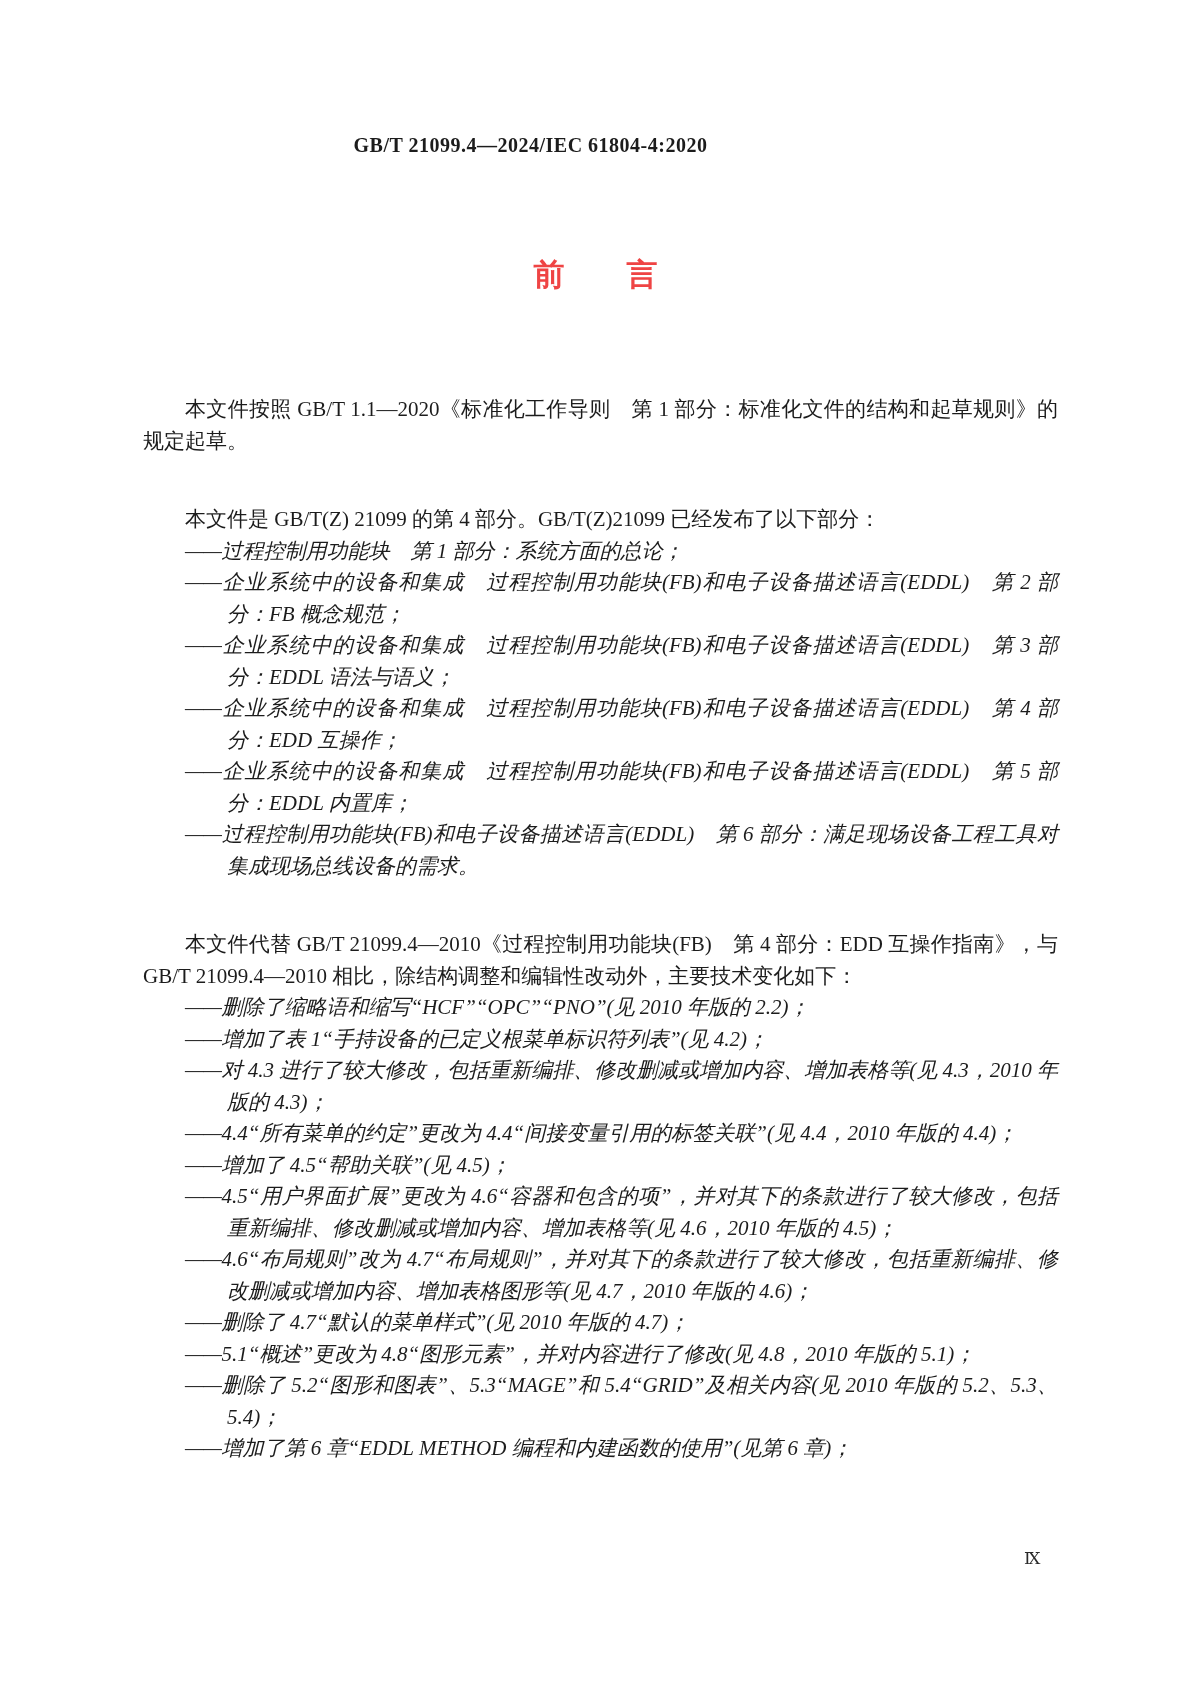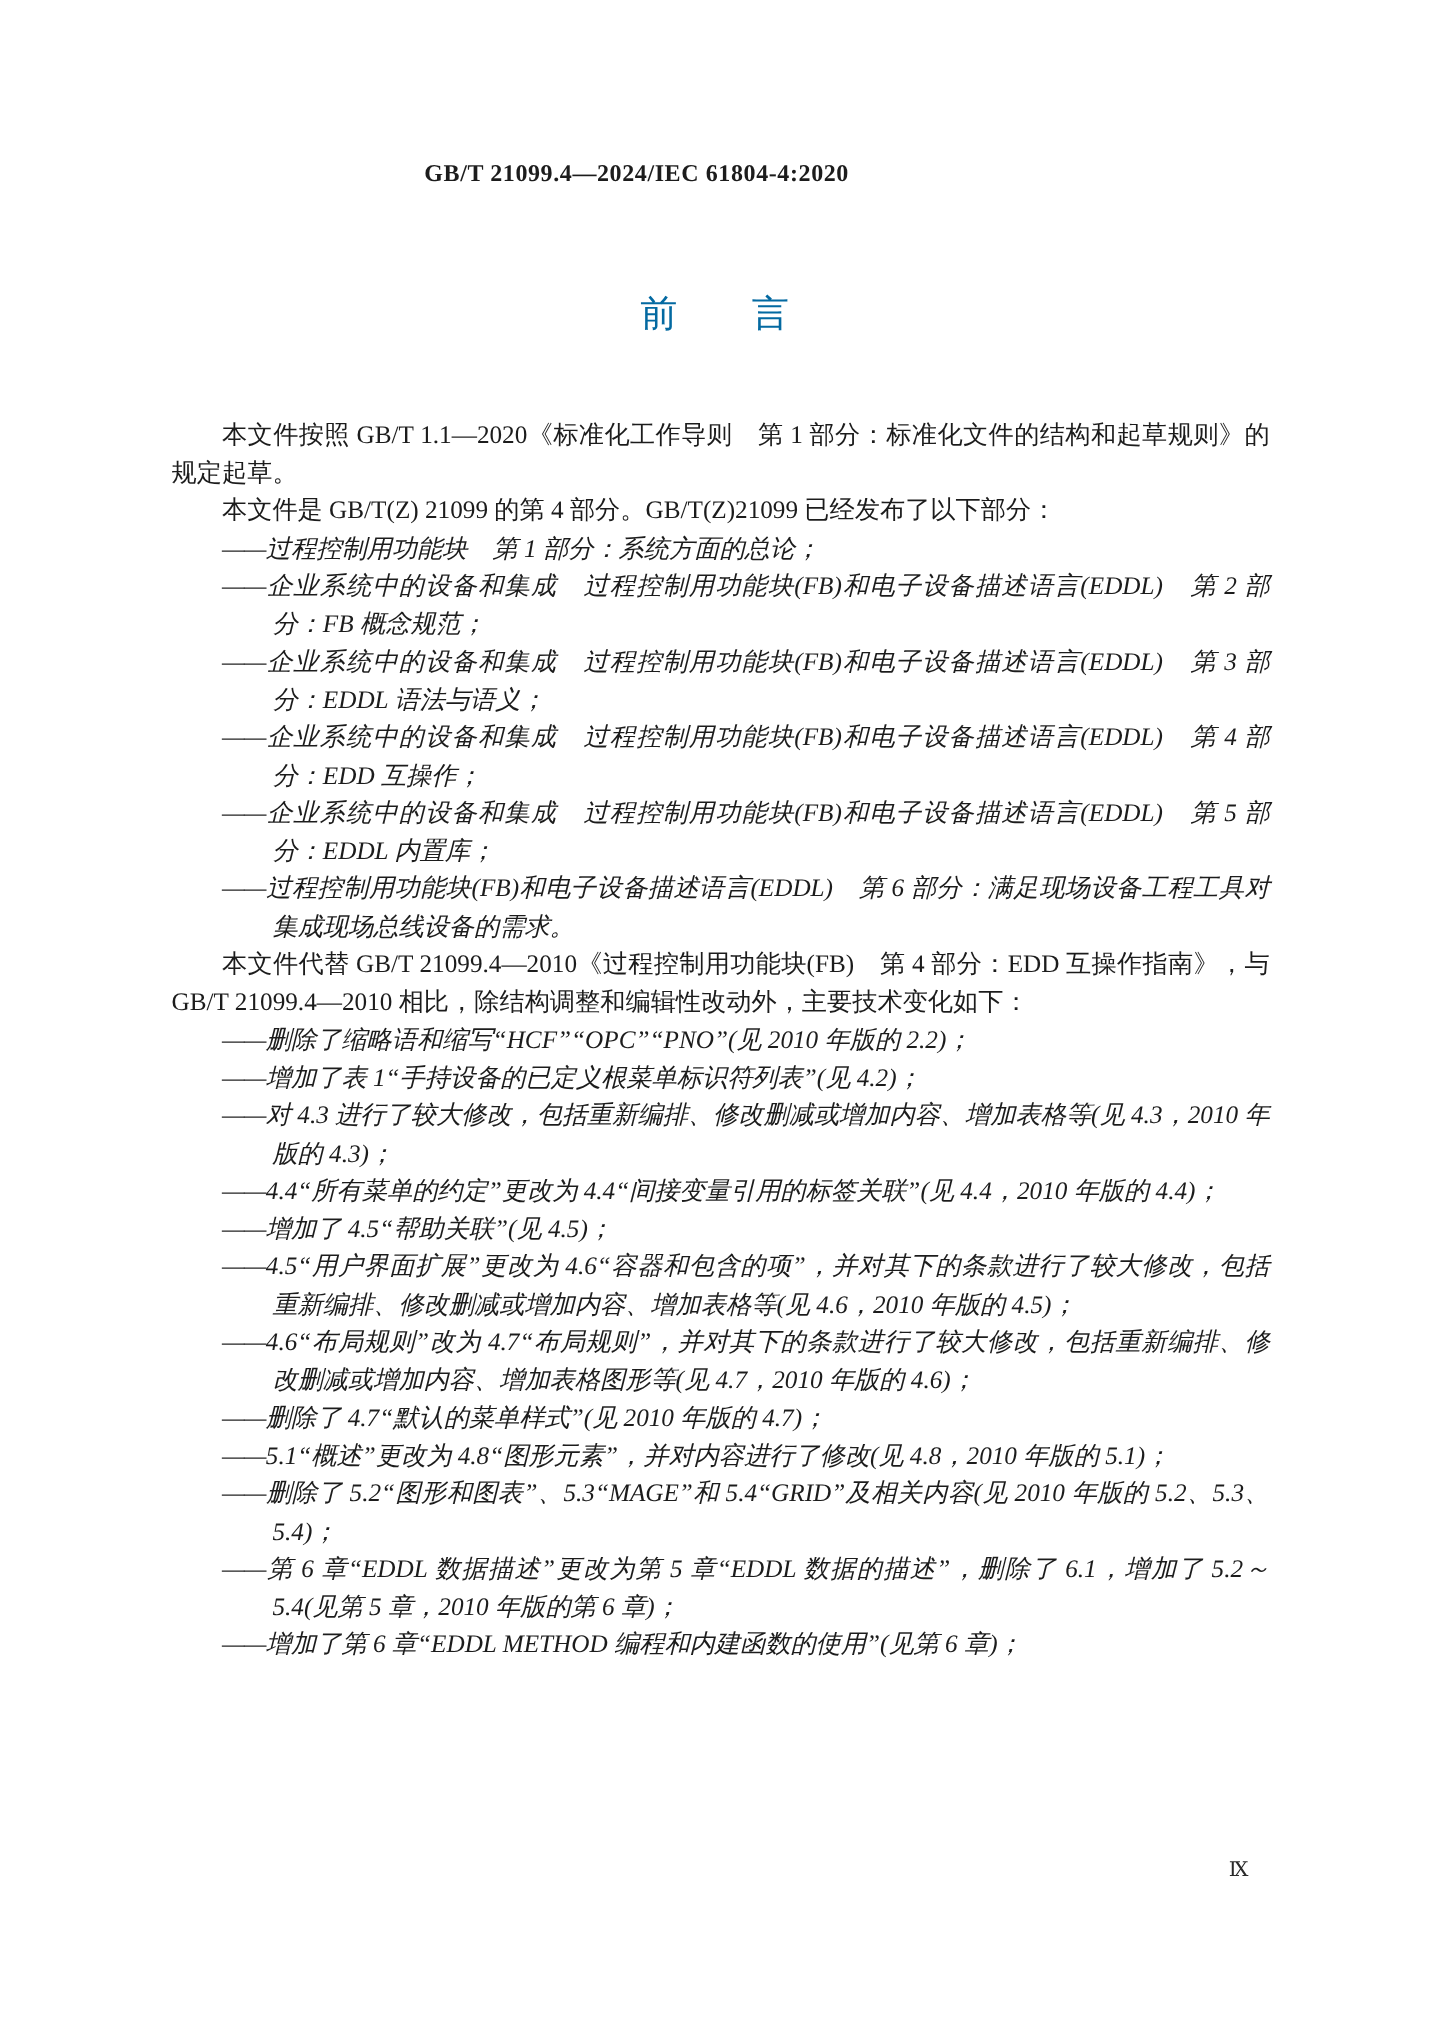--- a/index.html
+++ b/index.html
@@ -19,40 +19,40 @@
     right: 130px;
     text-align: center;
     font-size: 20px;
     font-weight: bold;
     letter-spacing: 0.5px;
     font-family: "Liberation Serif", "DejaVu Serif", serif;
     white-space: nowrap;
   }
   .doc-title {
     position: absolute;
-    top: 220px;
+    top: 233px;
     left: 0;
     width: 100%;
     text-align: center;
     font-family: "Liberation Sans", "DejaVu Sans", sans-serif;
-    font-weight: normal;
+    font-weight: bold;
     font-size: 31px;
-    color: #0369a1;
+    color: #ef4444;
   }
   .doc-body {
     position: absolute;
     top: 347px;
     left: 143px;
     width: 915px;
     font-size: 21px;
     line-height: 31.5px;
     text-align: justify;
   }
   .doc-body p { margin: 0; padding: 0; }
-  .doc-body p.para { text-indent: 2em; }
+  .doc-body p.para { text-indent: 2em; margin-top: 47px; }
   .doc-body p.dash { padding-left: 4em; text-indent: -2em; font-style: italic; }
   .doc-body .marker { letter-spacing: -0.02em; }
   .page-number {
     position: absolute;
     top: 1548px;
     left: 1024px;
     font-size: 17px;
     font-family: "Liberation Serif", "DejaVu Serif", serif;
     color: #2a2a2a;
   }
@@ -77,17 +77,16 @@
     <p class="dash"><span class="marker">——</span><span>删除了缩略语和缩写“HCF”“OPC”“PNO”(见 2010 年版的 2.2)；</span></p>
     <p class="dash"><span class="marker">——</span><span>增加了表 1“手持设备的已定义根菜单标识符列表”(见 4.2)；</span></p>
     <p class="dash"><span class="marker">——</span><span>对 4.3 进行了较大修改，包括重新编排、修改删减或增加内容、增加表格等(见 4.3，2010 年版的 4.3)；</span></p>
     <p class="dash"><span class="marker">——</span><span>4.4“所有菜单的约定”更改为 4.4“间接变量引用的标签关联”(见 4.4，2010 年版的 4.4)；</span></p>
     <p class="dash"><span class="marker">——</span><span>增加了 4.5“帮助关联”(见 4.5)；</span></p>
     <p class="dash"><span class="marker">——</span><span>4.5“用户界面扩展”更改为 4.6“容器和包含的项”，并对其下的条款进行了较大修改，包括重新编排、修改删减或增加内容、增加表格等(见 4.6，2010 年版的 4.5)；</span></p>
     <p class="dash"><span class="marker">——</span><span>4.6“布局规则”改为 4.7“布局规则”，并对其下的条款进行了较大修改，包括重新编排、修改删减或增加内容、增加表格图形等(见 4.7，2010 年版的 4.6)；</span></p>
     <p class="dash"><span class="marker">——</span><span>删除了 4.7“默认的菜单样式”(见 2010 年版的 4.7)；</span></p>
     <p class="dash"><span class="marker">——</span><span>5.1“概述”更改为 4.8“图形元素”，并对内容进行了修改(见 4.8，2010 年版的 5.1)；</span></p>
     <p class="dash"><span class="marker">——</span><span>删除了 5.2“图形和图表”、5.3“MAGE”和 5.4“GRID”及相关内容(见 2010 年版的 5.2、5.3、5.4)；</span></p>
-    <p class="dash"><span class="marker">——</span><span>第 6 章“EDDL 数据描述”更改为第 5 章“EDDL 数据的描述”，删除了 6.1，增加了 5.2～5.4(见第 5 章，2010 年版的第 6 章)；</span></p>
     <p class="dash"><span class="marker">——</span><span>增加了第 6 章“EDDL METHOD 编程和内建函数的使用”(见第 6 章)；</span></p>
   </div>
 
 <div class="page-number">Ⅸ</div>
 
 </body></html>

